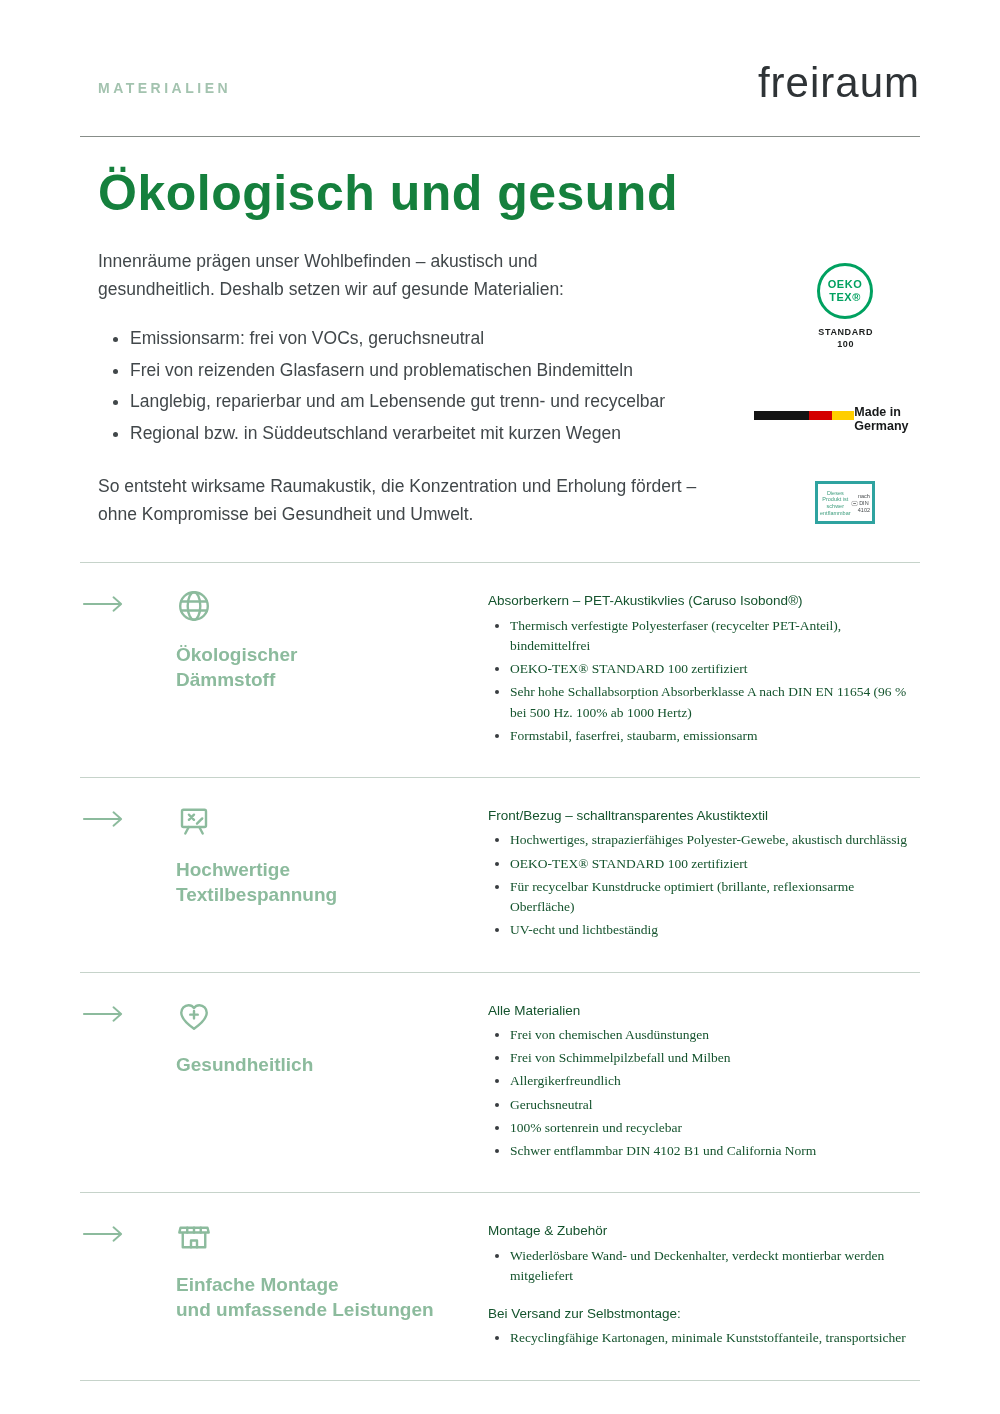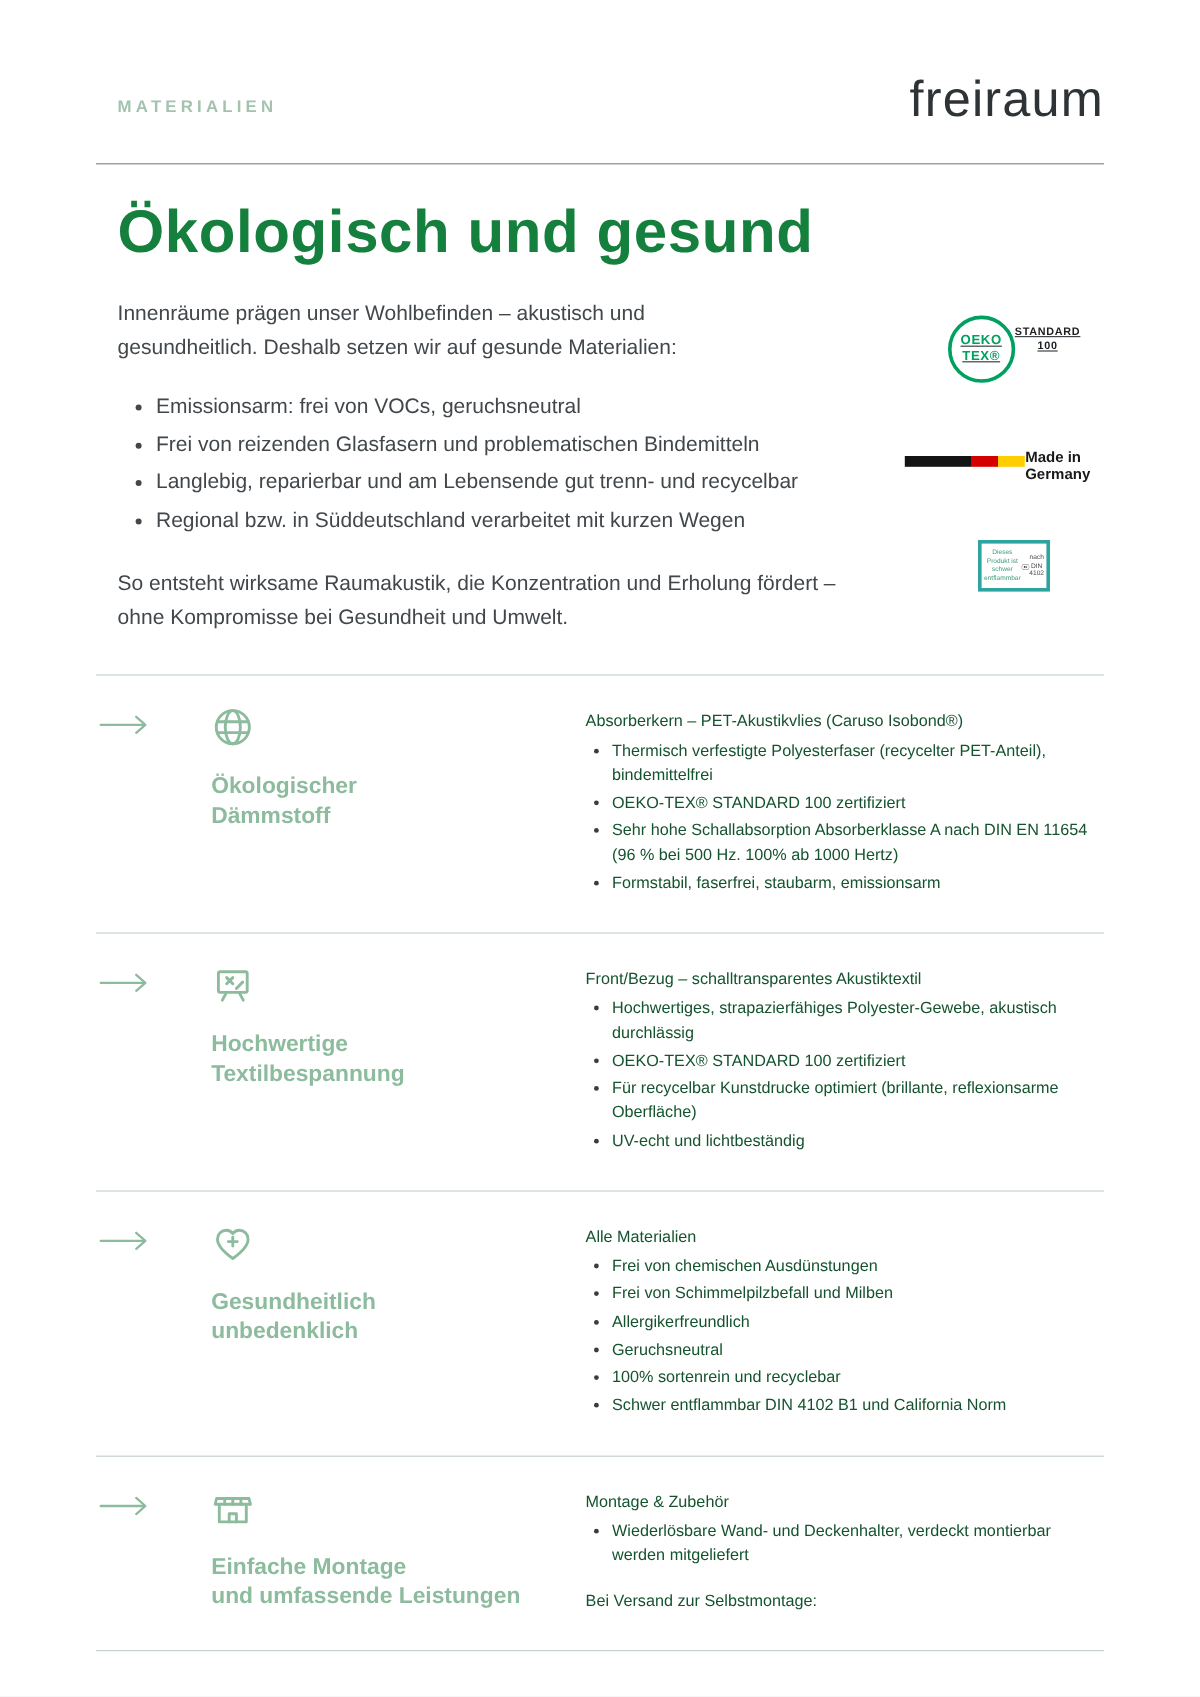--- a/index.html
+++ b/index.html
@@ -36,21 +36,21 @@
   p.lead { max-width: 540px; }
   p.closing { max-width: 620px; }
   ul.lead-bullets { margin: 22px 0 0; padding-left: 32px; max-width: 600px; }
   ul.lead-bullets li { font-size: 17.5px; line-height: 1.58; margin: 4px 0; color: #41474a; }
   ul.lead-bullets li::marker { color: #41474a; }
   
   aside.badges {
     width: 150px; display: flex; flex-direction: column; align-items: center;
     padding-top: 126px; gap: 48px;
   }
-  .oeko-badge { display: flex; align-items: flex-start; text-decoration: underline; }
+  .oeko-badge { display: flex; flex-direction: column; align-items: flex-end; }
   .oeko-circle {
     width: 56px; height: 56px; border-radius: 50%; border: 3px solid #00a160;
     display: flex; flex-direction: column; align-items: center; justify-content: center;
     color: #00a160; font-weight: 700; font-size: 11px; line-height: 1.15; letter-spacing: 0.5px;
   }
   .oeko-sub { margin-top: 7px; text-align: center; }
   .oeko-sub span { display: block; font-size: 9px; font-weight: 700; color: #1c1f1e; letter-spacing: 0.6px; line-height: 1.35; }
   .mig-badge { display: flex; flex-direction: row; align-items: center; }
   .flag-bar {
     width: 128px; height: 9px;
@@ -73,21 +73,21 @@
   .col-arrow { padding-top: 7px; padding-left: 2px; }
   .arrow-svg { width: 42px; height: 18px; }
   .col-id .icon-wrap { display: block; }
   .col-id .icon-wrap svg { width: 36px; height: 36px; }
   .col-id h2 {
     margin: 15px 0 0; font-size: 19px; color: #8cbb9d; font-weight: 700; line-height: 1.28;
   }
   .col-id h2 span { display: block; }
   .col-detail { font-size: 13.5px; color: #14532d; line-height: 1.5; padding-top: 3px; }
   .block-intro { margin: 0 0 2px; }
-  .col-detail ul { margin: 4px 0 0; padding-left: 22px; }
+  .col-detail ul { margin: 4px 0 0; padding-left: 22px; font-family: Liberation Serif, serif; }
   .col-detail li { margin: 3px 0; }
   .col-detail li::marker { color: #383d40; }
   .block + .block { margin-top: 18px; }
   
   footer {
     margin-top: auto; border-top: 1px solid #c6d3ca;
     padding: 19px 0 0; margin-bottom: 46px; text-align: center;
   }
 </style>
 </head>
@@ -222,21 +222,20 @@
       </div>
       <div class="col-id">
         <span class="icon-wrap">
           <svg viewBox="0 0 24 24" fill="none" stroke="#8cbb9d" stroke-width="1.6" stroke-linecap="round" stroke-linejoin="round">
             <path d="M12 20.5C8.5 18 3.5 14.2 3.5 9.8 3.5 7 5.7 4.8 8.4 4.8c1.5 0 2.8.7 3.6 1.9.8-1.2 2.1-1.9 3.6-1.9 2.7 0 4.9 2.2 4.9 5 0 4.4-5 8.2-8.5 10.7z"></path>
             <path d="M12 8.6v5M9.5 11.1h5"></path>
           </svg>
         </span>
         <h2>
           <span>Gesundheitlich</span>
-          <span>unbedenklich</span>
         </h2>
       </div>
       <div class="col-detail">
         <div class="block">
           <p class="block-intro">Alle Materialien</p>
           <ul>
               <li>Frei von chemischen Ausdünstungen</li>
               <li>Frei von Schimmelpilzbefall und Milben</li>
               <li>Allergikerfreundlich</li>
               <li>Geruchsneutral</li>
@@ -270,20 +269,23 @@
       </div>
       <div class="col-detail">
         <div class="block">
           <p class="block-intro">Montage &amp; Zubehör</p>
           <ul>
               <li>Wiederlösbare Wand- und Deckenhalter, verdeckt montierbar werden mitgeliefert</li>
             </ul>
         </div>
         <div class="block">
           <p class="block-intro">Bei Versand zur Selbstmontage:</p>
+          <ul>
+              <li>Recyclingfähige Kartonagen, minimale Kunststoffanteile, transportsicher</li>
+            </ul>
         </div>
       </div>
     </section>
 
   </main>
 
   <footer>
     
   </footer>
 

